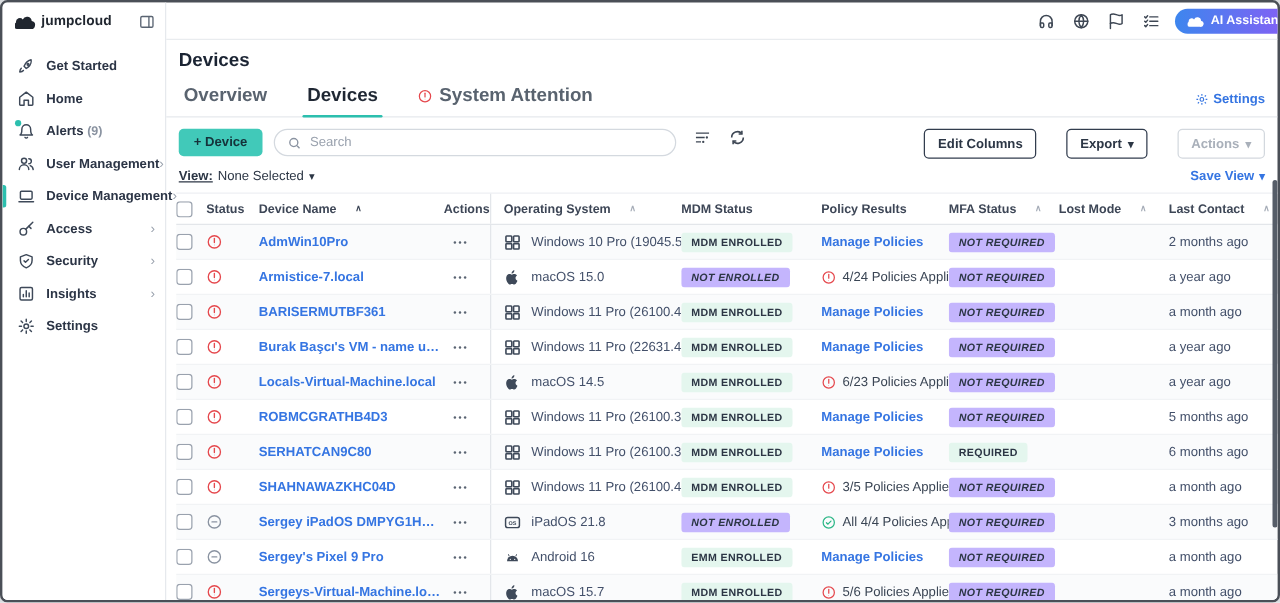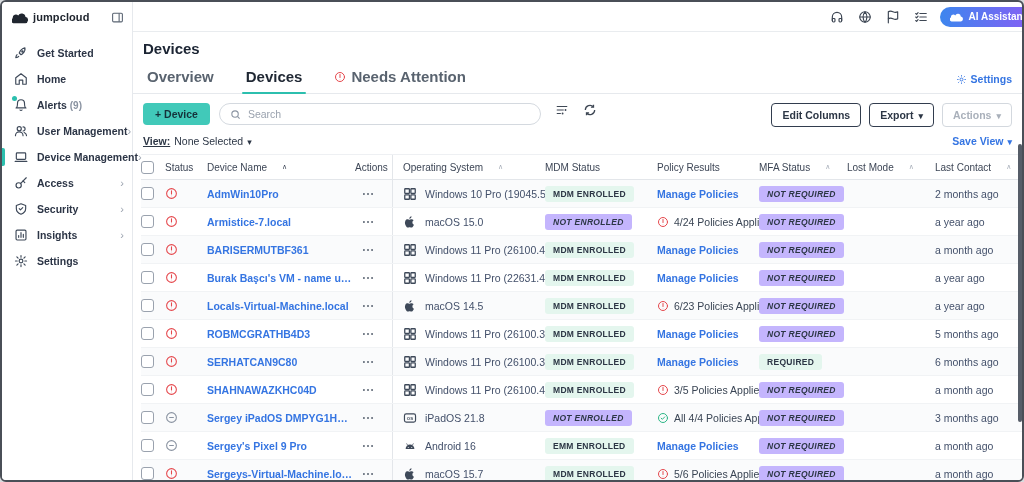--- a/index.html
+++ b/index.html
@@ -54,36 +54,36 @@
   .settings-link .ic svg { width:100%; height:100%; display:block; }
   
   .toolbar { display:flex; align-items:flex-start; margin:9px 10px 0; }
   .btn-device { display:flex; align-items:center; background:#41c9b9; border-radius:4px; padding:5px 12px; font-size:10.5px; font-weight:700; color:#15323a; cursor:pointer; white-space:nowrap; }
   .tsearch { display:flex; align-items:center; width:322px; height:22px; border:1px solid #d4d9df; border-radius:12px; padding:0 10px; margin-left:9px; cursor:text; }
   .tsearch .ic { width:11px; height:11px; color:#8a93a1; }
   .tsearch .ic svg { width:100%; height:100%; display:block; }
   .tsearch-ph { font-size:10.5px; color:#9aa2ae; margin-left:7px; }
   .mini-btn { width:14px; height:14px; color:#3e4754; cursor:pointer; margin-left:14px; }
   .mini-btn svg { width:100%; height:100%; display:block; }
-  .toolbar-right { margin-left:auto; display:flex; gap:8px; }
+  .toolbar-right { margin-left:auto; display:flex; gap:24px; }
   .btn-outline { border:1px solid #323d4e; border-radius:4px; background:#fff; color:#2c3645; font-size:10.5px; font-weight:700; padding:5px 10px; cursor:pointer; white-space:nowrap; }
   .btn-outline.has-caret::after { content:"▾"; margin-left:5px; font-size:9px; }
   .btn-outline.disabled { border-color:#d3d8de; color:#a9b0ba; cursor:default; }
   
   .view-bar { display:flex; align-items:center; margin:8px 10px 7px; }
   .view-label { font-size:10.5px; font-weight:700; color:#2c3645;text-decoration:underline; }
   .view-value { font-size:10.5px; font-weight:400; color:#2c3645; margin-left:4px; cursor:pointer; }
   .view-value::after { content:"▾"; margin-left:4px; font-size:9px; color:#2c3645; }
   .save-view { margin-left:auto; font-size:10.5px; font-weight:700; color:#3575e2; cursor:pointer; }
   .save-view::after { content:"▾"; margin-left:4px; font-size:9px; }
   
   .tbl { padding-left:8px; }
   .trow { display:grid; grid-template-columns:24px 42px 148px 38px 152px 112px 102px 88px 88px 88px 28px; align-items:center; }
   .thead { height:26px; border-top:1px solid #eef0f3; border-bottom:1px solid #e3e6ea; }
-  .th { font-size:10px; font-weight:400; color:#3d4656; white-space:nowrap; overflow:hidden; display:flex; align-items:center; gap:15px; }
+  .th { font-size:10px; font-weight:700; color:#3d4656; white-space:nowrap; overflow:hidden; display:flex; align-items:center; gap:15px; }
   .sort { font-size:7px; color:#a6adb8; }
   .sort.on { color:#3d4656; }
   .brow { height:28px; border-bottom:1px solid #f1f3f5; }
   .brow.striped { background:#fafbfc; }
   .cell { font-size:10.5px; color:#43506a; white-space:nowrap; overflow:hidden; display:flex; align-items:center; }
   .cell.c-actions, .th.c-actions { border-right:1px solid #e3e6ea; align-self:stretch; }
   .cb { width:13px; height:13px; border:1.5px solid #9aa2ae; border-radius:3px; background:#fff; cursor:pointer; }
   .st-ic { width:13px; height:13px; }
   .st-ic svg { width:100%; height:100%; display:block; }
   .st-alert { color:#e5484d; }
@@ -272,21 +272,21 @@
           <span>Devices</span>
         </div>
         <div class="tab">
           <span class="ic">
             <svg viewBox="0 0 24 24" fill="none" stroke="currentColor" stroke-width="2" stroke-linecap="round" stroke-linejoin="round">
               <circle cx="12" cy="12" r="9"></circle>
               <path d="M12 7v6"></path>
               <circle cx="12" cy="16.5" r="0.6" fill="currentColor" stroke="none"></circle>
             </svg>
           </span>
-          <span>Needs Attention</span>
+          <span>System Attention</span>
         </div>
         <div class="settings-link">
         <span class="ic">
           <svg viewBox="0 0 24 24" fill="none" stroke="currentColor" stroke-width="2">
               <circle cx="12" cy="12" r="3.2"></circle>
               <path d="M12 2.5v3M12 18.5v3M2.5 12h3M18.5 12h3M4.9 4.9l2.1 2.1M17 17l2.1 2.1M19.1 4.9L17 7M7 17l-2.1 2.1"></path>
             </svg>
         </span>
         <span>Settings</span>
       </div>

